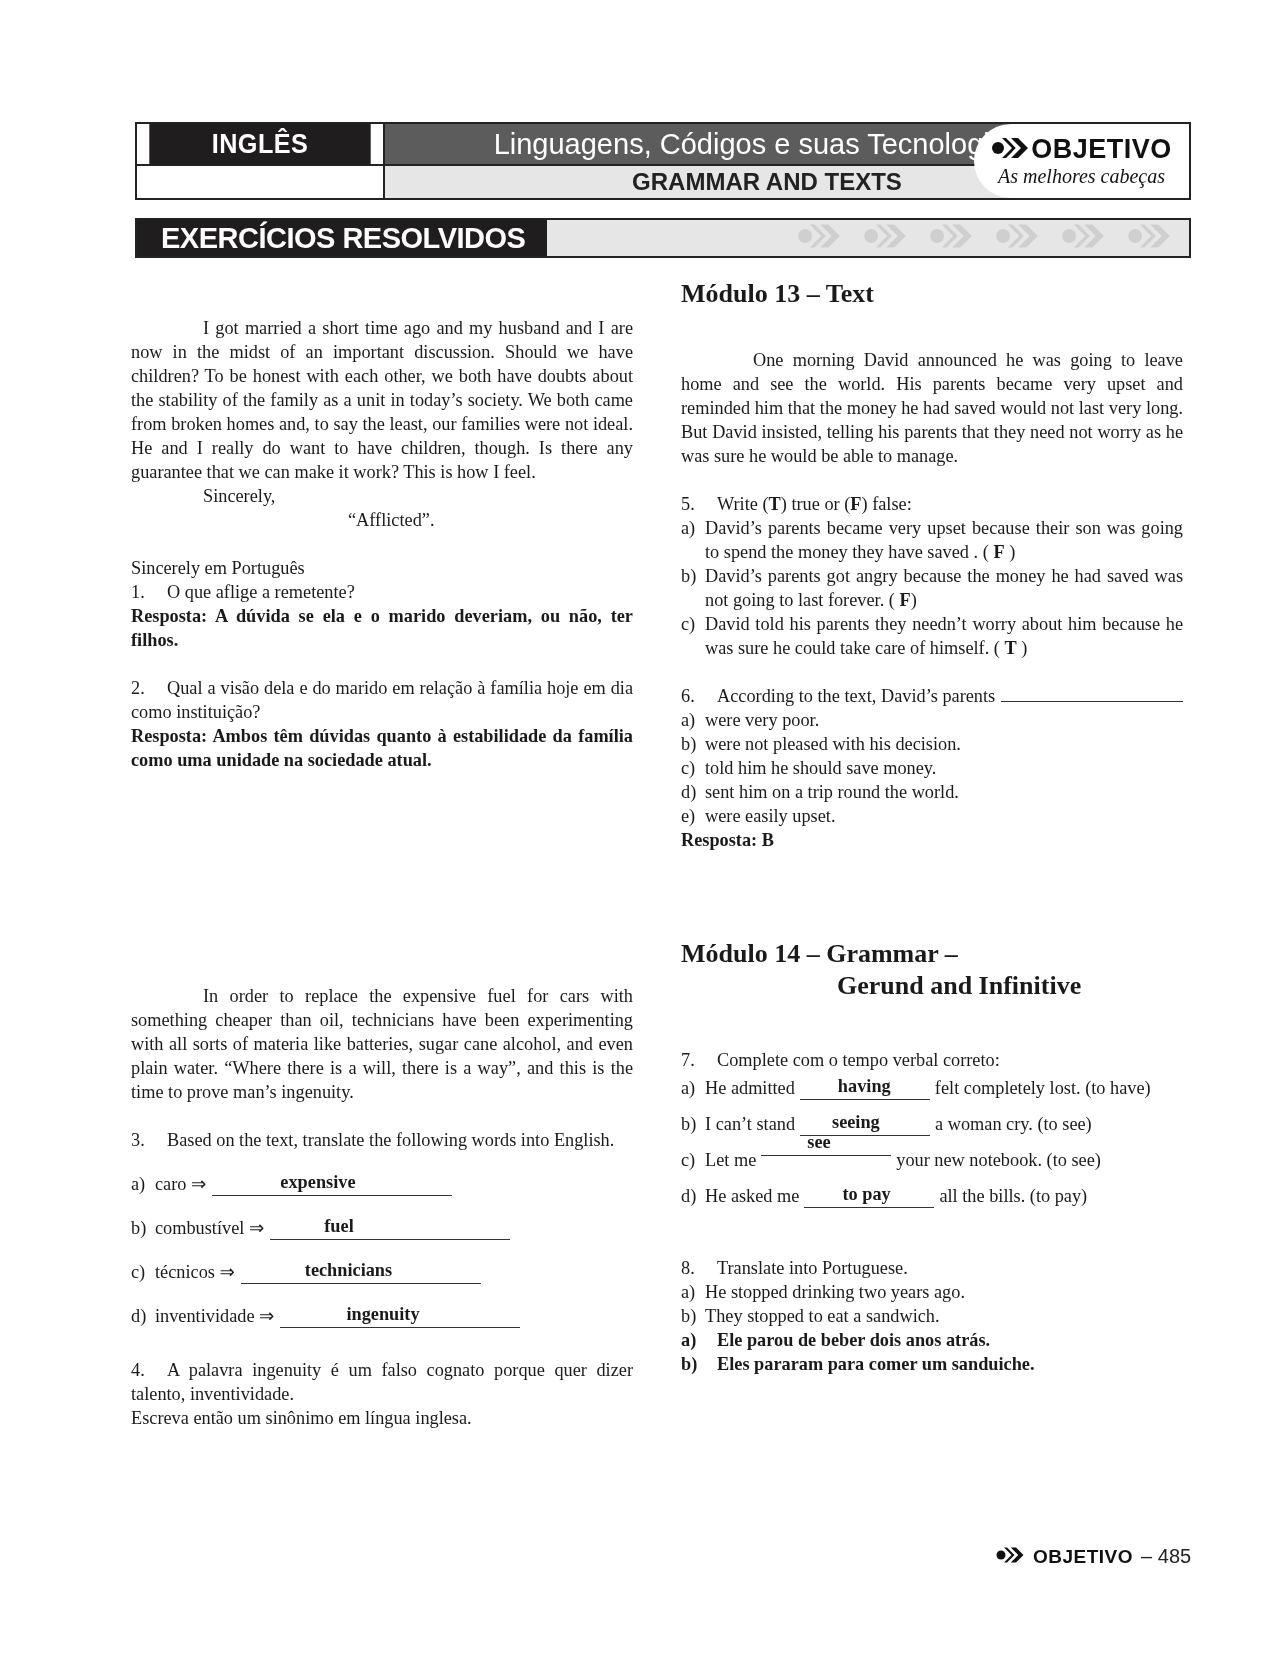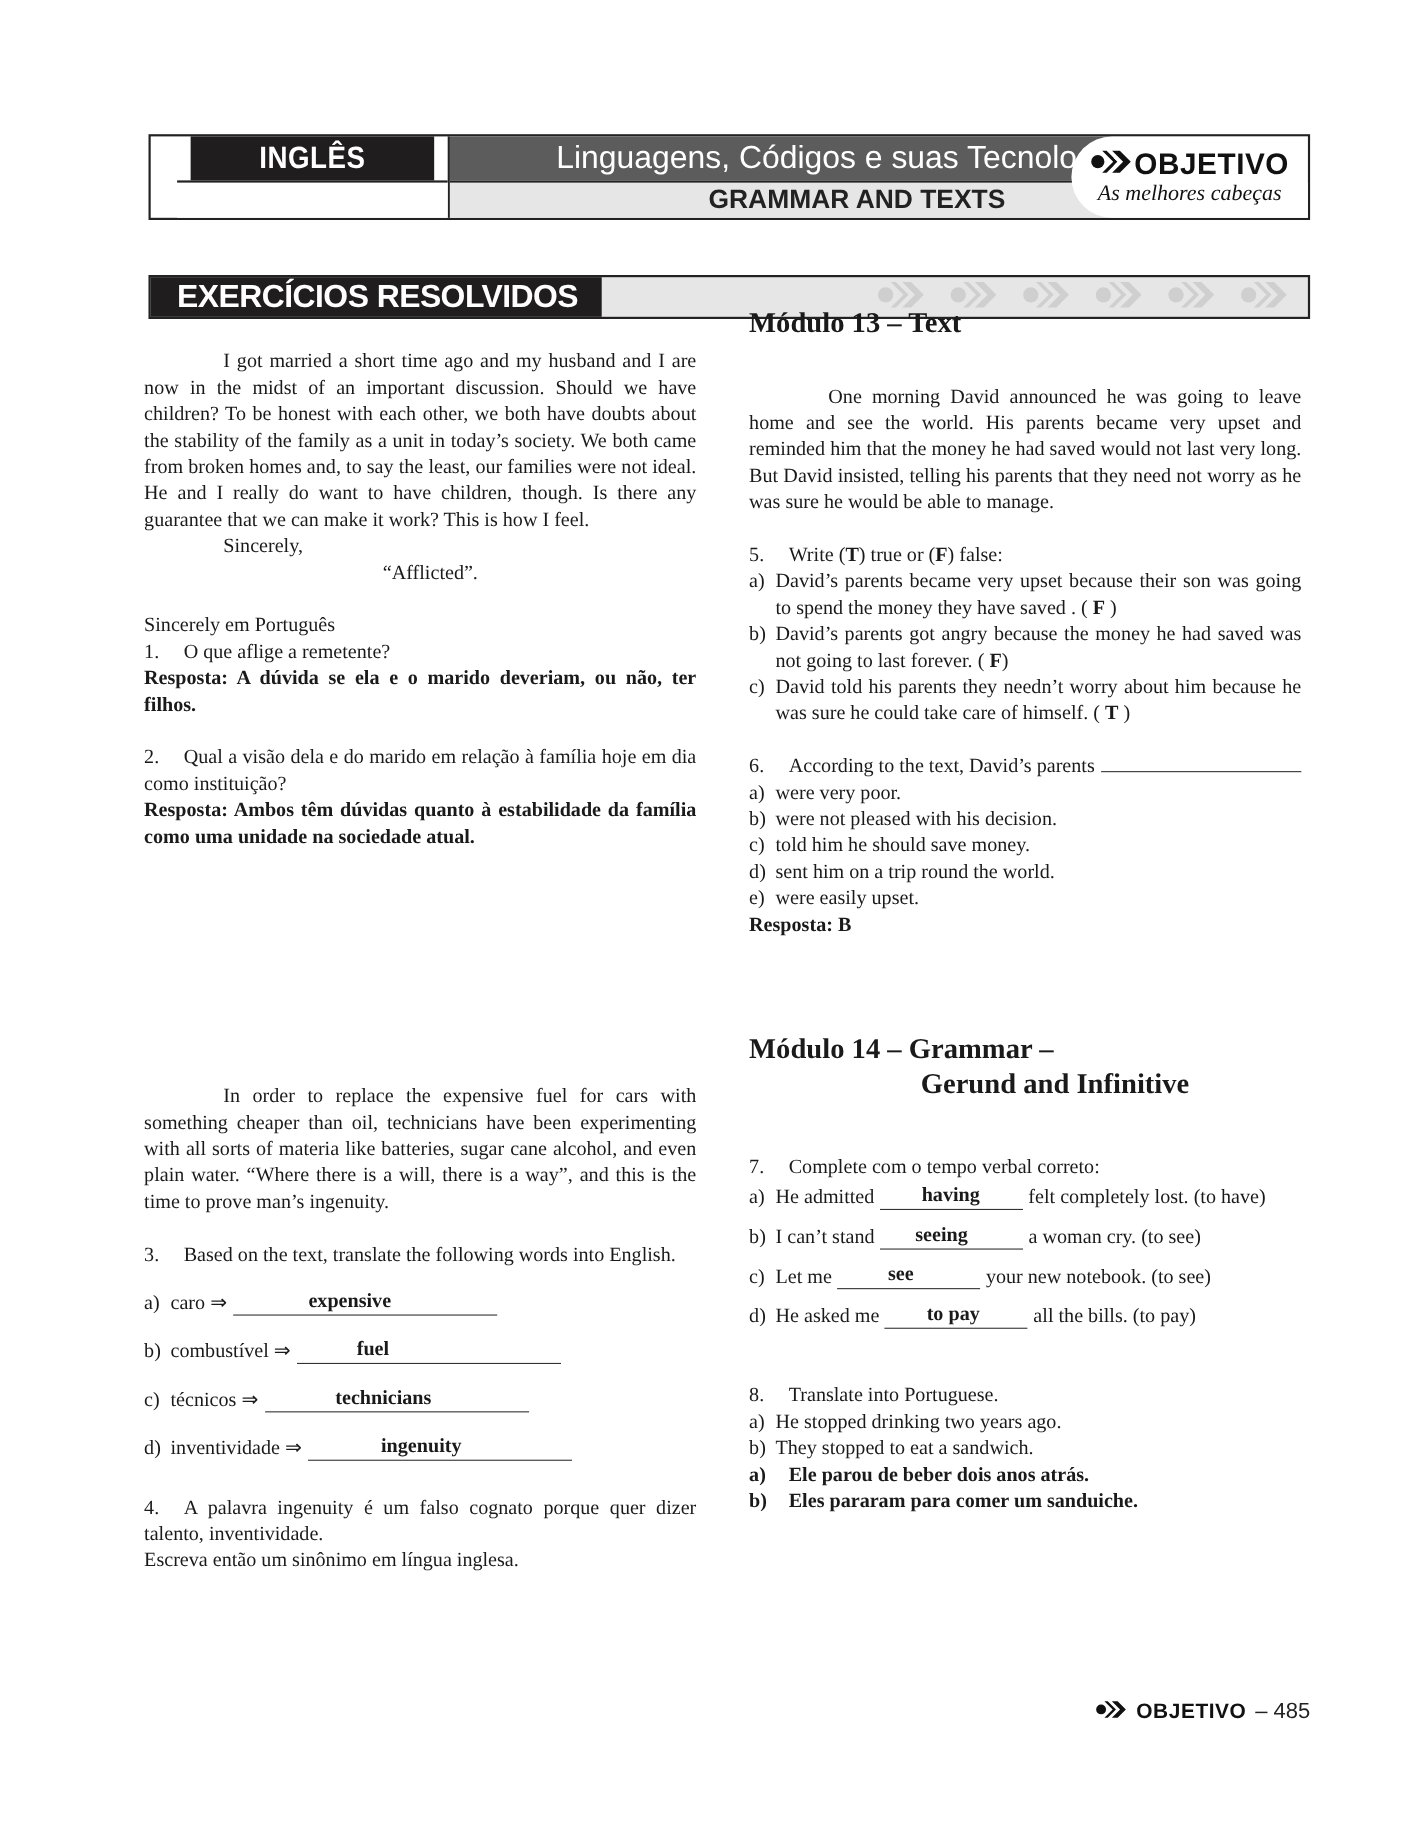--- a/index.html
+++ b/index.html
@@ -1,33 +1,33 @@
 <!DOCTYPE html>
 <html><head>
 <meta charset="utf-8">
 <style>
   * { box-sizing: border-box; margin: 0; padding: 0; }
   html, body { width: 1280px; height: 1678px; background: #ffffff; }
   body { position: relative; font-family: "Liberation Serif", serif; color: #1a1a1a; }
 
   
   .hdr { position: absolute; left: 135px; top: 122px; width: 1056px; height: 78px; border: 2px solid #222; display: flex; }
-  .hdr-left { width: 248px; border-right: 2px solid #222; display: flex; flex-direction: column; margin-left: 24px; }
+  .hdr-left { width: 248px; border-right: 2px solid #222; display: flex; flex-direction: column; }
   .hdr-left .top { height: 40px; background: #1f1d1d; color: #fff; font-family: "Liberation Sans", sans-serif; font-weight: bold; font-size: 28px; display: flex; align-items: center; justify-content: center; letter-spacing: 0.5px; transform: scaleX(0.9); }
   .hdr-left .bot { flex: 1; background: #fff; border-top: 2px solid #222; }
   .hdr-mid { flex: 1; display: flex; flex-direction: column; }
   .hdr-mid .top { height: 40px; background: #5c5c5c; color: #fff; font-family: "Liberation Sans", sans-serif; font-size: 29px; display: flex; align-items: center; justify-content: center; padding-right: 60px; }
   .hdr-mid .bot { flex: 1; background: #e6e6e6; border-top: 2px solid #222; display: flex; align-items: center; justify-content: center; font-family: "Liberation Sans", sans-serif; font-weight: bold; font-size: 24px; color: #222; padding-right: 40px; }
   .hdr-logo { position: absolute; right: 0; top: 0; width: 215px; height: 74px; background: #fff; border-top-left-radius: 38px 38px; border-bottom-left-radius: 38px 38px; display: flex; flex-direction: column; align-items: center; justify-content: center; }
   .logo-row { display: flex; align-items: center; gap: 2px; }
   .logo-word { font-family: "Liberation Sans", sans-serif; font-weight: 900; font-size: 27px; color: #111; letter-spacing: 0.5px; }
   .logo-tag { font-family: "Liberation Serif", serif; font-style: italic; font-size: 20px; color: #111; margin-top: 0px; }
 
   
-  .ex-band { position: absolute; left: 135px; top: 218px; width: 1056px; height: 40px; border: 2px solid #222; display: flex; background: #e6e6e6; margin-top: 32px; }
+  .ex-band { position: absolute; left: 135px; top: 218px; width: 1056px; height: 40px; border: 2px solid #222; display: flex; background: #e6e6e6; }
   .ex-band .label { width: 410px; background: #1f1d1d; color: #fff; font-family: "Liberation Sans", sans-serif; font-weight: bold; font-size: 29px; display: flex; align-items: center; padding-left: 24px; letter-spacing: -0.5px; }
   .ex-band .pattern { flex: 1; display: flex; justify-content: flex-end; align-items: center; gap: 22px; padding-right: 18px; }
 
   
   .col { position: absolute; width: 502px; font-size: 18.3px; line-height: 24px; }
   .col-left { left: 131px; }
   .col-right { left: 681px; }
   .h-mod { font-weight: bold; font-size: 26px; line-height: 32px; }
   .p { text-align: justify; }
   .indent { text-indent: 72px; }
@@ -227,21 +227,21 @@
     <span style="width:24px">b)</span>
     <span>I can’t stand</span>
     <span class="blank" style="width:130px;margin:0 5px">
         <span class="ans" style="left:32px">seeing</span>
       </span>
     <span>a woman cry. (to see)</span>
   </div>
   <div class="grow">
     <span style="width:24px">c)</span>
     <span>Let me</span>
-    <span class="blank" style="width:130px;margin:0 5px">
+    <span class="blank" style="width:130px;margin:16px 5px">
         <span class="ans" style="left:46px">see</span>
       </span>
     <span>your new notebook. (to see)</span>
   </div>
   <div class="grow">
     <span style="width:24px">d)</span>
     <span>He asked me</span>
     <span class="blank" style="width:130px;margin:0 5px">
         <span class="ans" style="left:38px">to pay</span>
       </span>

